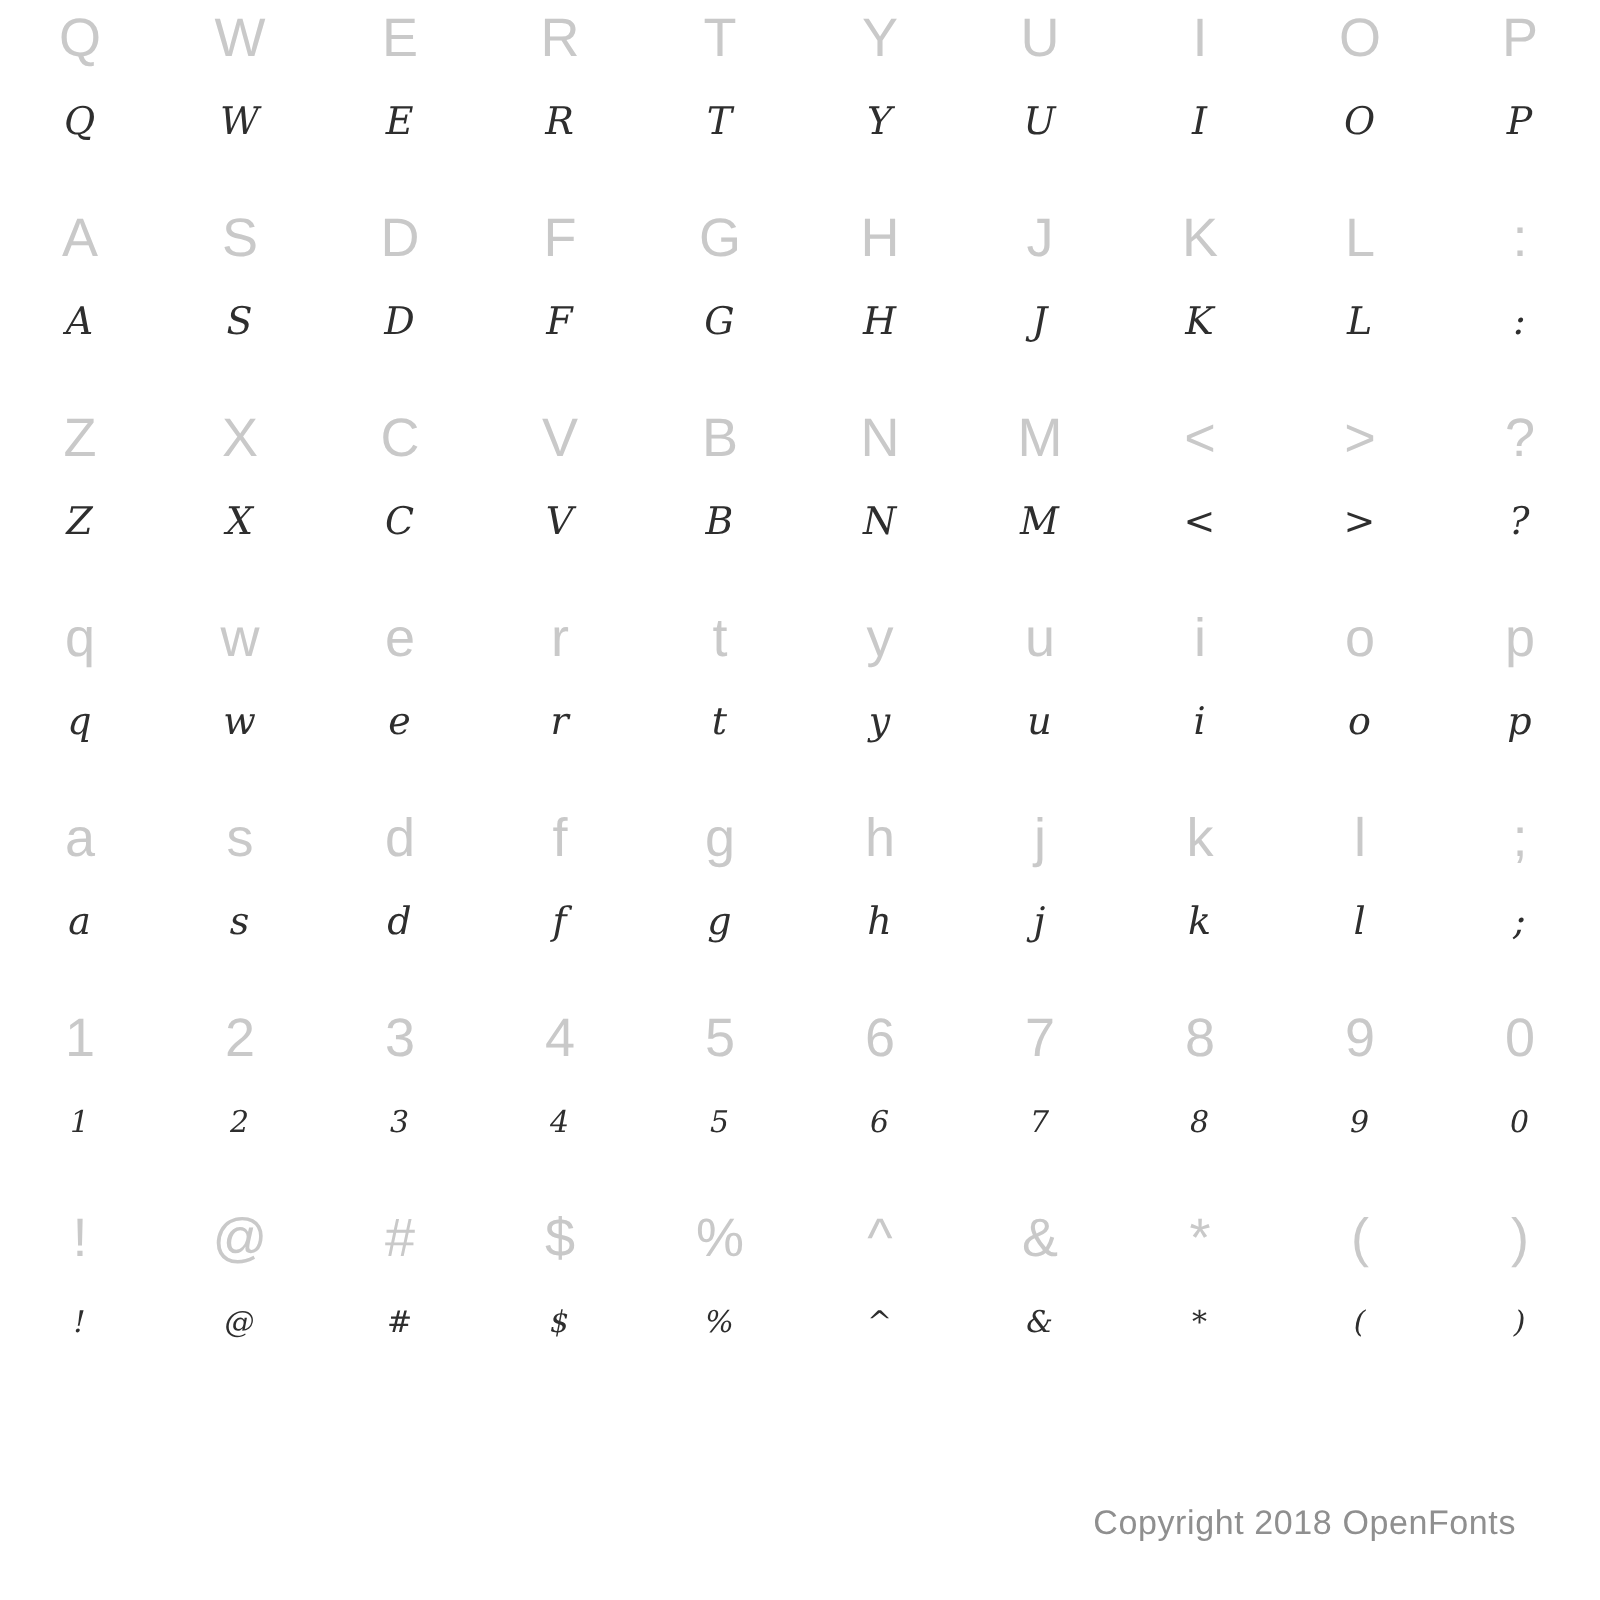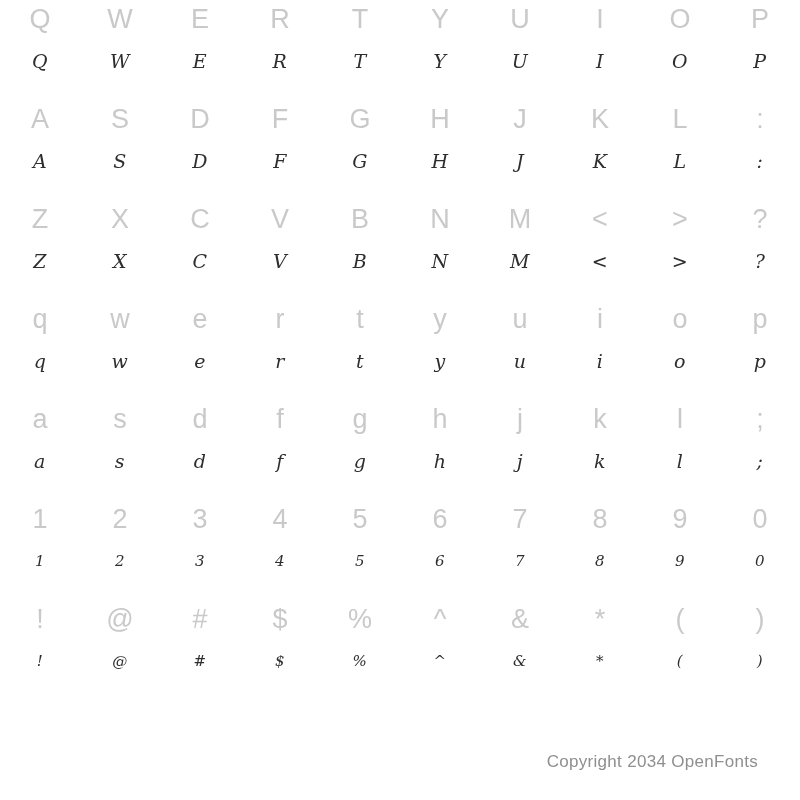--- a/index.html
+++ b/index.html
@@ -359,14 +359,14 @@
       </div>
       <div class="cell">
         <div class="key">(</div>
         <div class="glyph small">(</div>
       </div>
       <div class="cell">
         <div class="key">)</div>
         <div class="glyph small">)</div>
       </div>
     </div>
-  <div class="footer">Copyright 2034 OpenFonts</div>
+  <div class="footer">Copyright 2018 OpenFonts</div>
 </div>
 
 </body></html>

